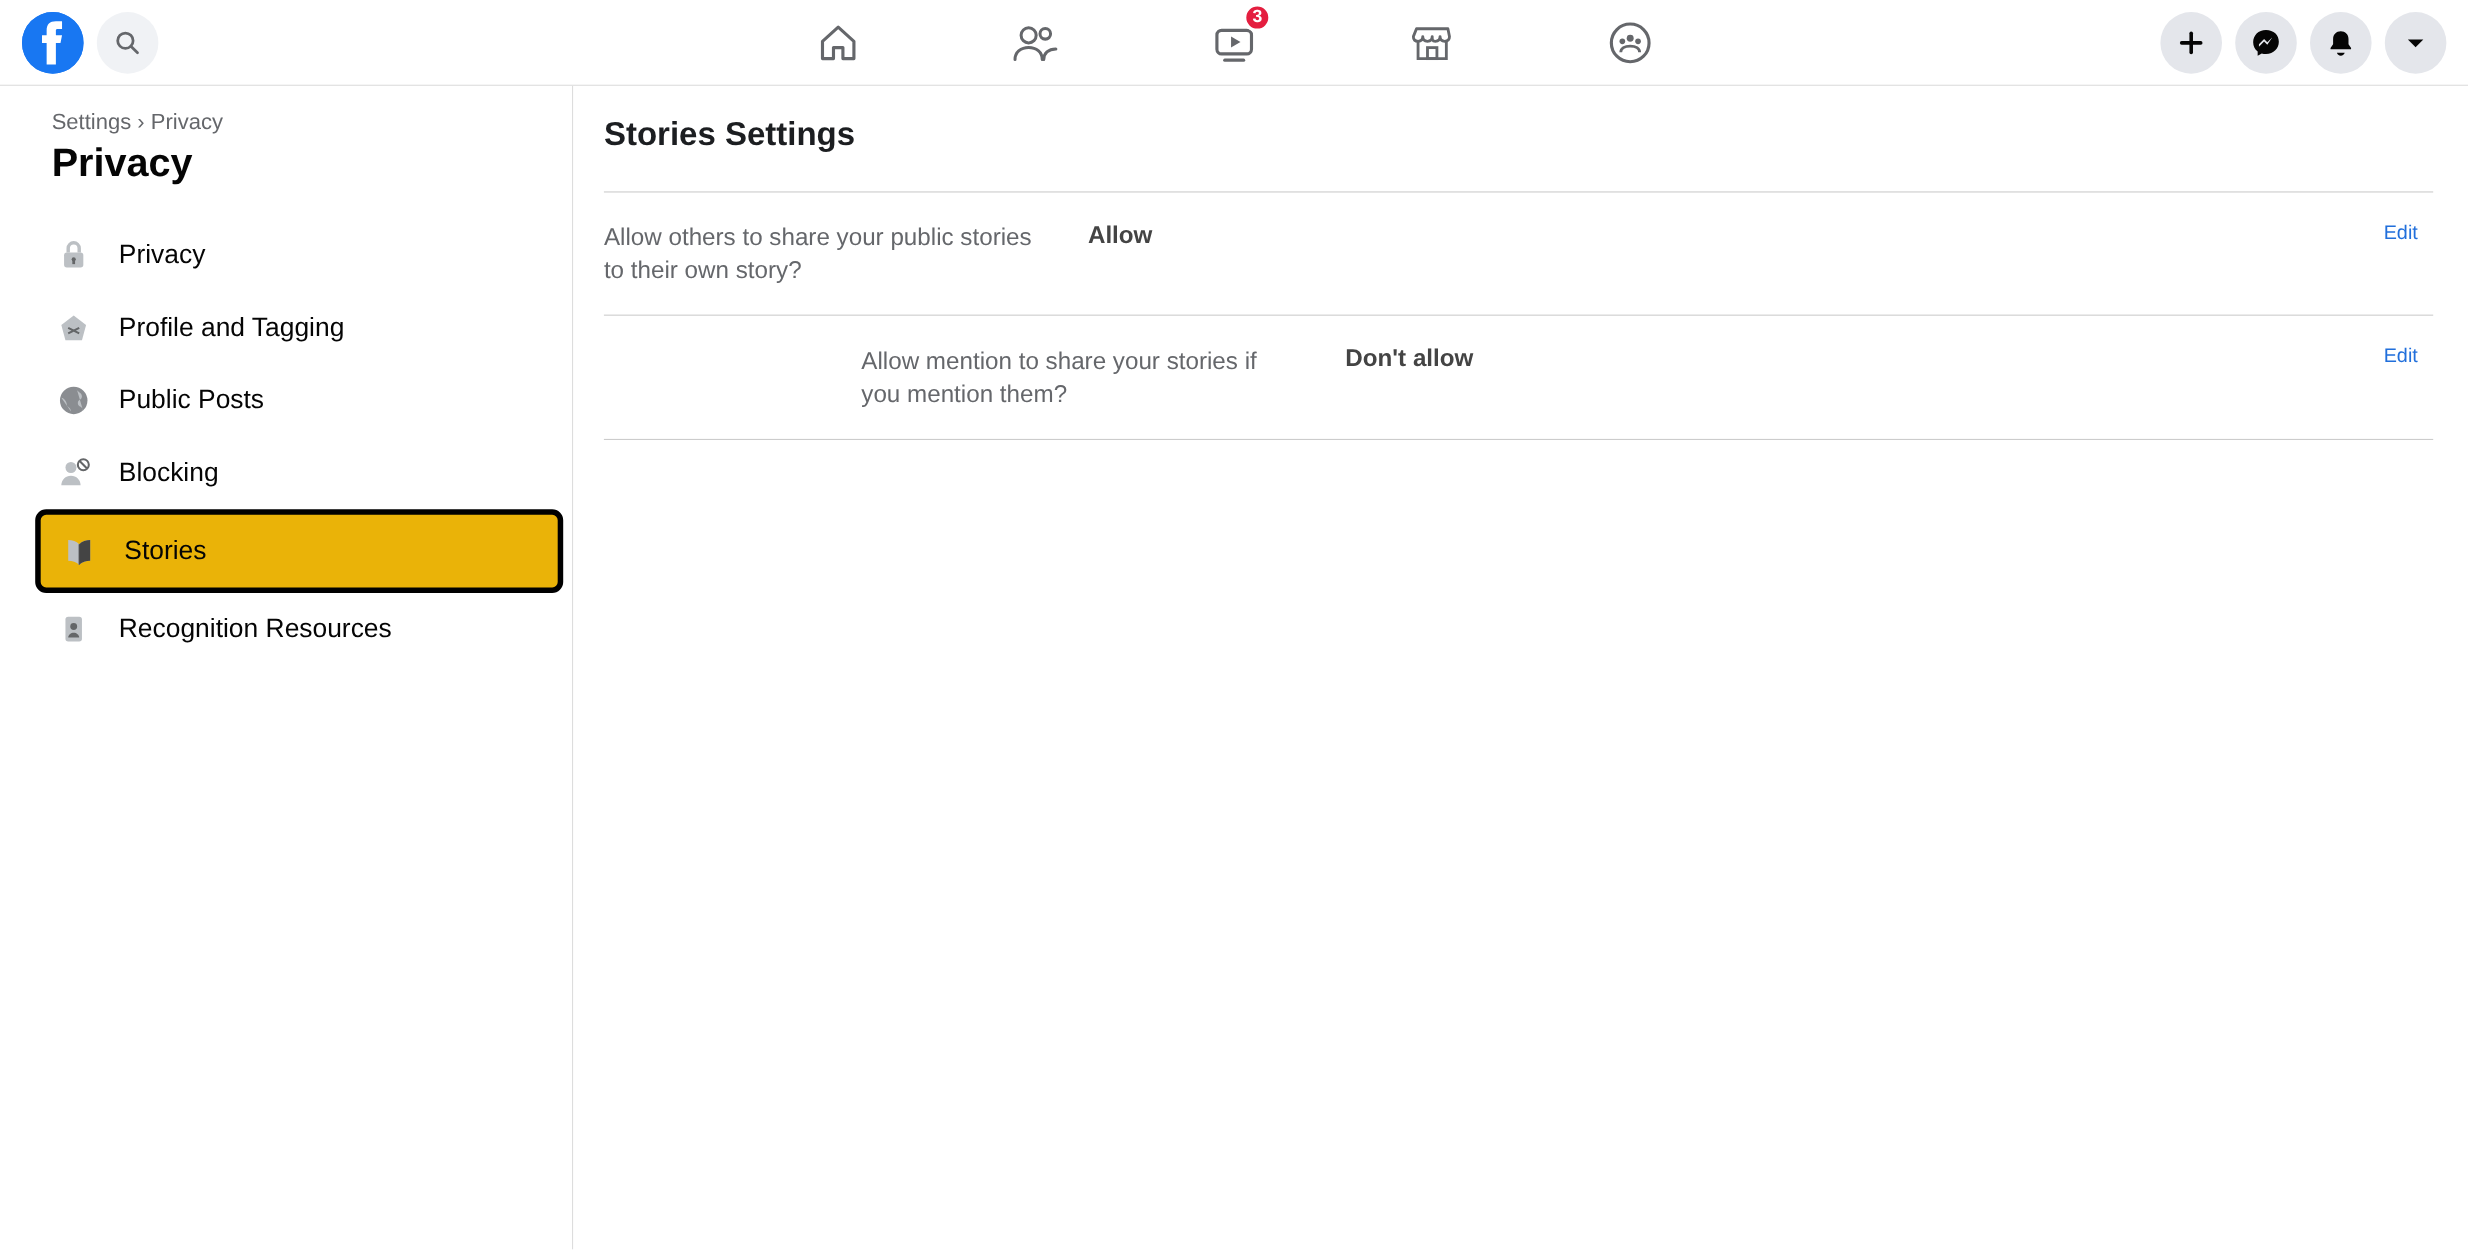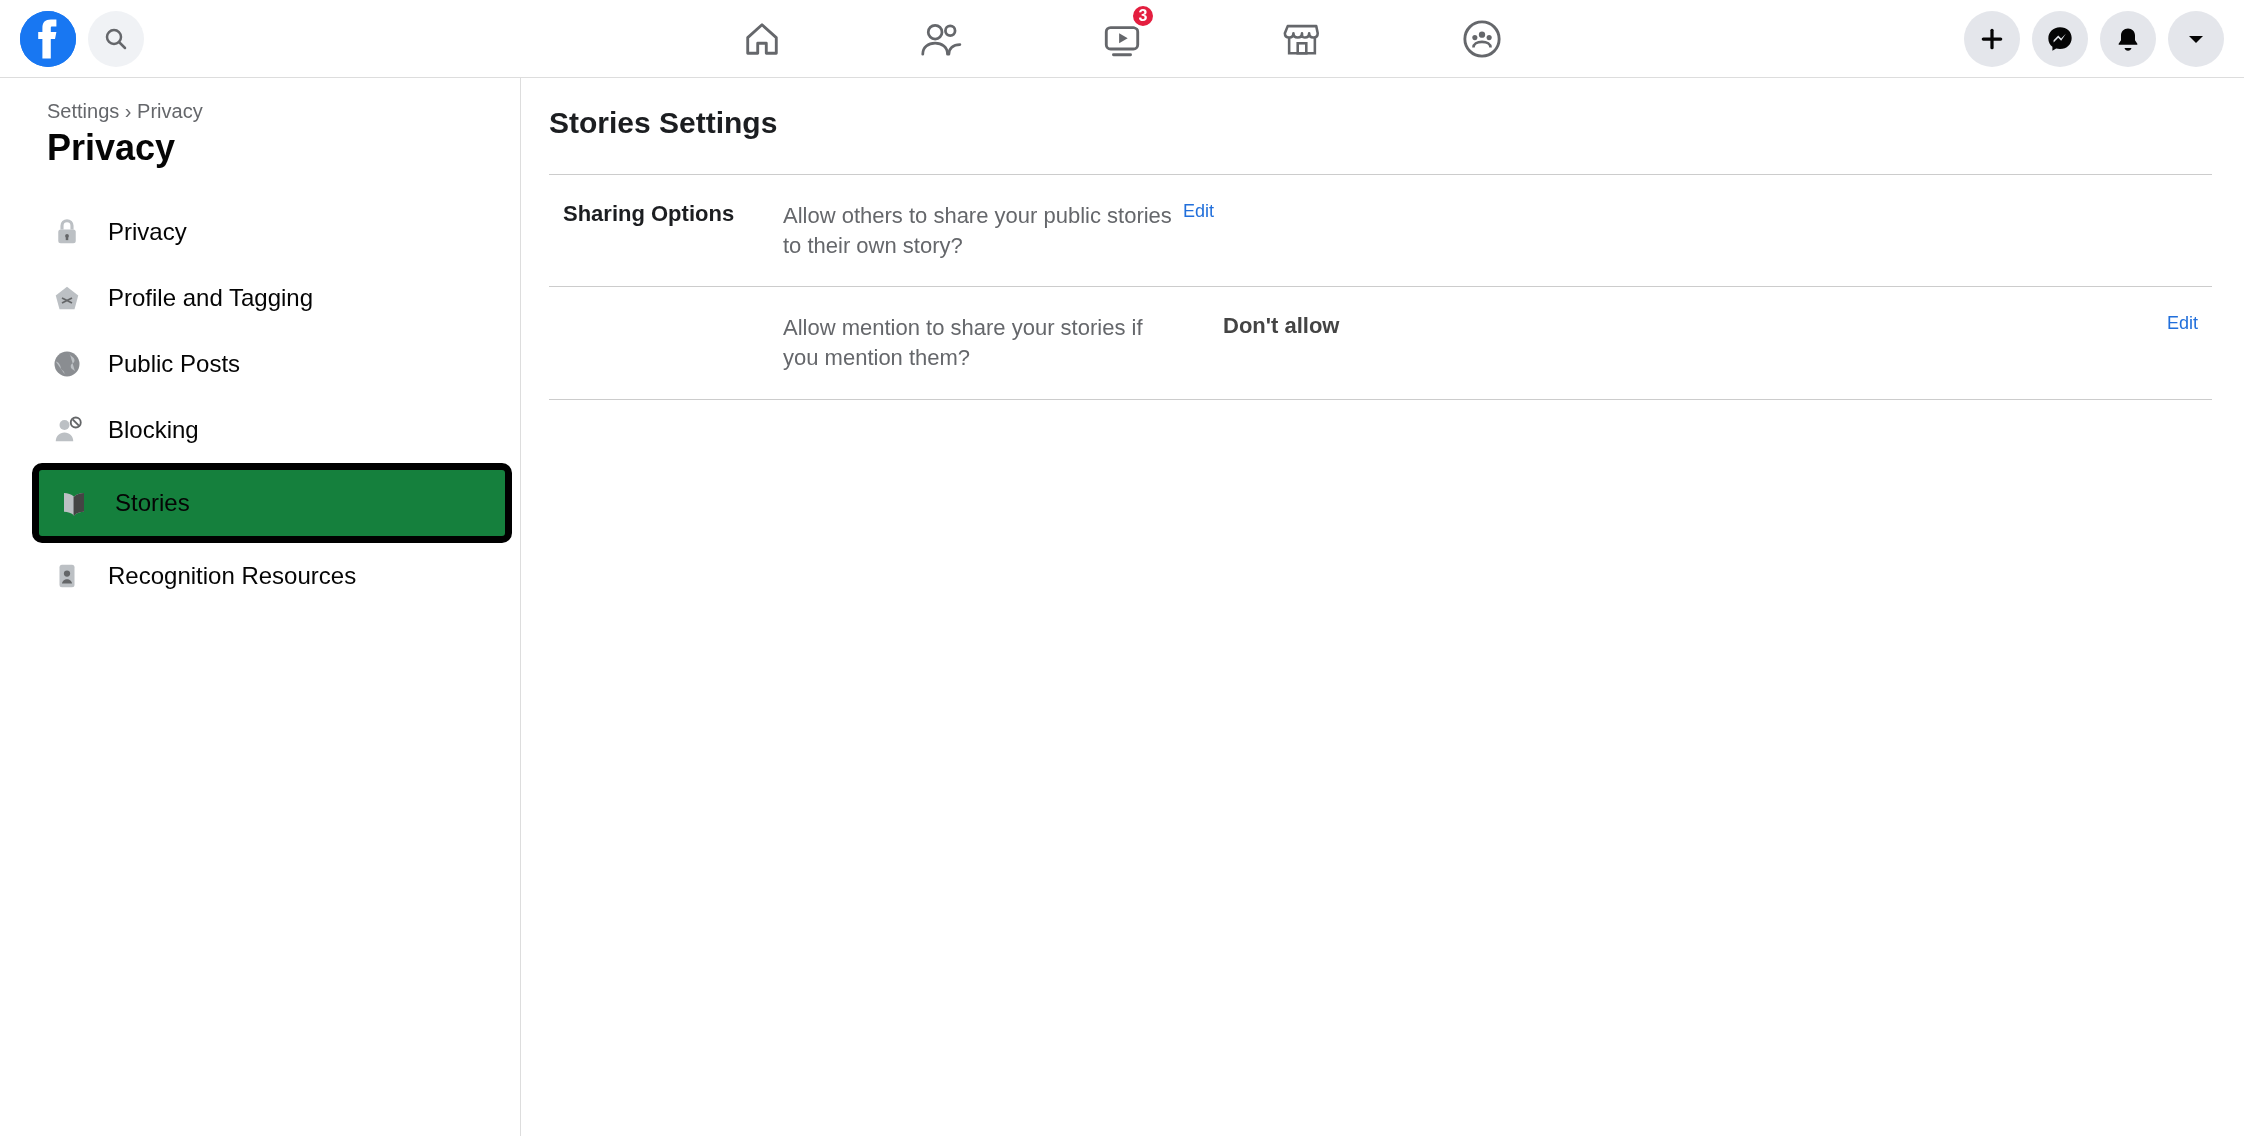--- a/index.html
+++ b/index.html
@@ -125,22 +125,22 @@
     align-items: center;
     gap: 24px;
     padding: 16px 18px;
     border-radius: 10px;
     cursor: pointer;
     font-size: 24px;
     color: #050505;
     font-weight: 500;
   }
   .sidebar-item.active {
-    background: #15803d;
-    border: 7px solid #000000;
+    background: #eab308;
+    border: 5px solid #000000;
   }
   .sidebar-icon {
     width: 34px;
     height: 34px;
     display: flex;
     align-items: center;
     justify-content: center;
     color: #8a8d91;
   }
   
@@ -349,22 +349,22 @@
           </svg>
       </span>
       <span>Recognition Resources</span>
     </div>
   </div>
 
   <div class="main">
     <h2 class="main-title">Stories Settings</h2>
 
     <div class="setting-row">
-      <div class="setting-section-label">Sharing Options</div>
       <div class="setting-desc">Allow others to share your public stories to their own story?</div>
+      <div class="setting-value">Allow</div>
       <div class="edit-link">Edit</div>
     </div>
 
     <div class="setting-row">
       <div class="setting-section-label"></div>
       <div class="setting-desc">Allow mention to share your stories if you mention them?</div>
       <div class="setting-value">Don't allow</div>
       <div class="edit-link">Edit</div>
     </div>
   </div>

